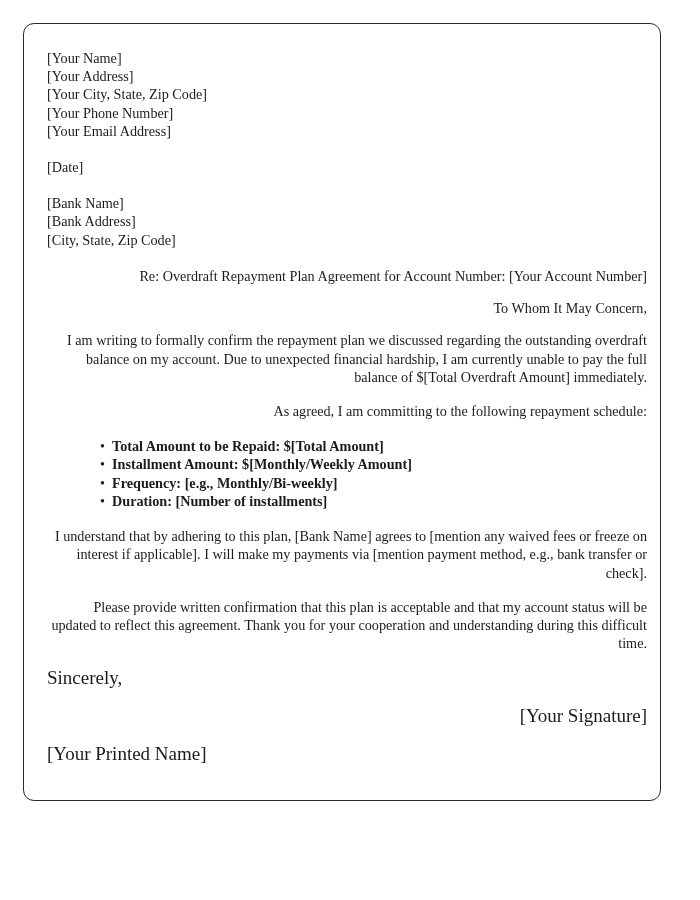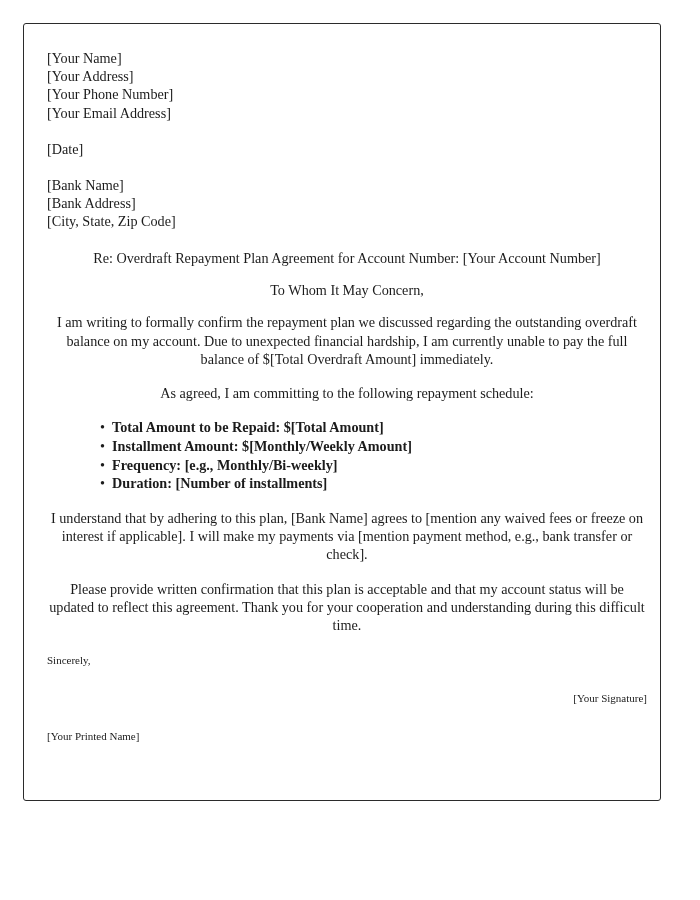--- a/index.html
+++ b/index.html
@@ -15,42 +15,42 @@
     overflow: hidden;
   }
   .page-frame {
     position: absolute;
     left: 23px;
     top: 23px;
     width: 638px;
     height: 778px;
     box-sizing: border-box;
     border: 1.5px solid #2b2b2b;
-    border-radius: 3px;
+    border-radius: 11px;
     background: #ffffff;
   }
   .letter-body {
     position: absolute;
     left: 23px;
     top: 25px;
     width: 600px;
   }
   .addr-block {
     margin: 0 0 18px 0;
   }
   .addr-line {
     font-size: 14.2px;
     line-height: 18.2px;
     white-space: nowrap;
   }
   p.para {
     margin: 0 0 16px 0;
     font-size: 14.2px;
     line-height: 18.3px;
-    text-align: center;
+    text-align: right;
   }
   p.tight {
     margin: 0 0 14px 0;
   }
   ul.schedule-list {
     margin: 0 0 16px 0;
     padding: 0 0 0 53px;
     list-style: none;
   }
   ul.schedule-list li {
@@ -68,39 +68,40 @@
     font-size: 14.2px;
   }
   .bullet-label {
     font-weight: bold;
     text-align: center;
   }
   .bullet-value {
     font-weight: bold;
   }
   .closing-line {
-    font-size: 11px;
+    font-size: 19px;
     line-height: 18.2px;
     margin: 0 0 20px 0;
     white-space: nowrap;
   }
   .sig-gap {
     margin-bottom: 20px;
     text-align: right;
   }
 </style>
 </head>
 <body>
 
 <div class="page-frame">
   <div class="letter-body">
 
     <div class="addr-block">
       <div class="addr-line">[Your Name]</div>
       <div class="addr-line">[Your Address]</div>
+      <div class="addr-line">[Your City, State, Zip Code]</div>
       <div class="addr-line">[Your Phone Number]</div>
       <div class="addr-line">[Your Email Address]</div>
     </div>
 
     <div class="addr-block">
       <div class="addr-line">[Date]</div>
     </div>
 
     <div class="addr-block">
       <div class="addr-line">[Bank Name]</div>

